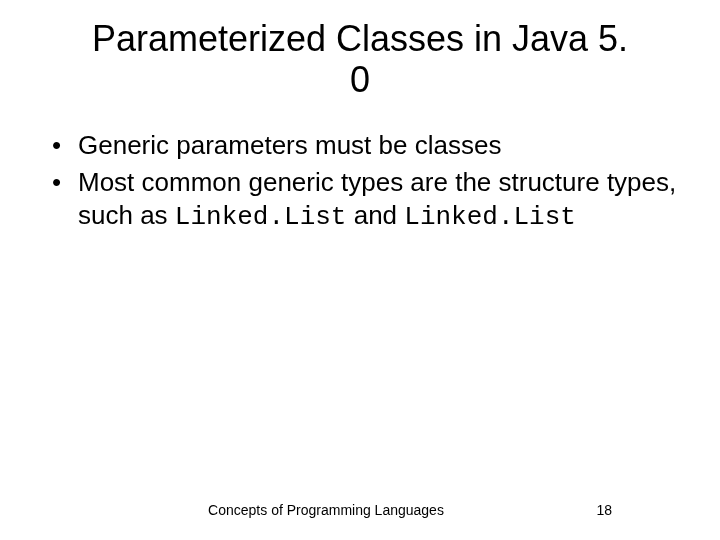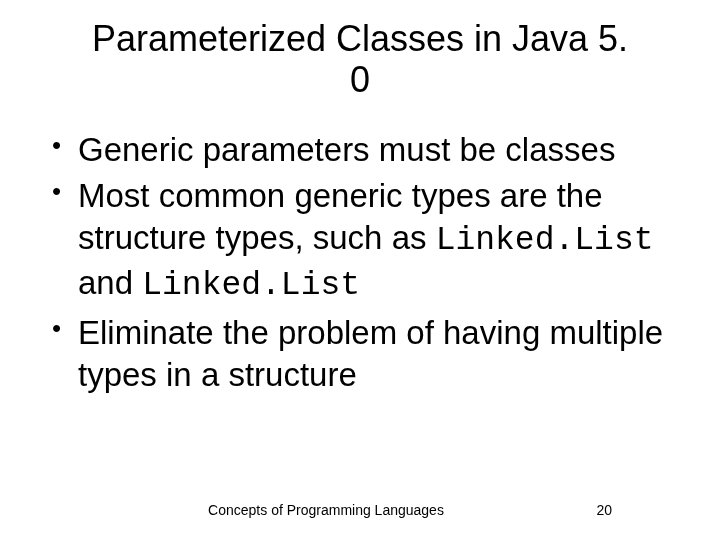--- a/index.html
+++ b/index.html
@@ -23,21 +23,21 @@
       font-weight: 400;
       line-height: 1.15;
       margin: 0 40px 28px 40px;
     }
     ul.bullets {
       list-style: none;
       padding-left: 10px;
     }
     ul.bullets > li {
       position: relative;
-      font-size: 33px;
+      font-size: 26px;
       line-height: 1.28;
       padding-left: 28px;
       margin-bottom: 4px;
     }
     ul.bullets > li::before {
       content: "•";
       position: absolute;
       left: 2px;
       top: 0;
       font-size: 26px;
@@ -72,22 +72,19 @@
 <div class="slide">
   <h1 class="title">Parameterized Classes in Java 5. 0</h1>
 
   <ul class="bullets">
     <li>
       <span>Generic parameters must be classes</span>
     </li>
     <li>
       <span>Most common generic types are the structure types, such as </span><span class="mono">Linked.List</span><span> and </span><span class="mono">Linked.List</span>
     </li>
-    <li>
-      <span>Eliminate the problem of having multiple types in a structure</span>
-    </li>
   </ul>
 
   <div class="footer">
     <span class="footer-text">Concepts of Programming Languages</span>
-    <span class="page-number">20</span>
+    <span class="page-number">18</span>
   </div>
 </div>
 
 </body></html>

